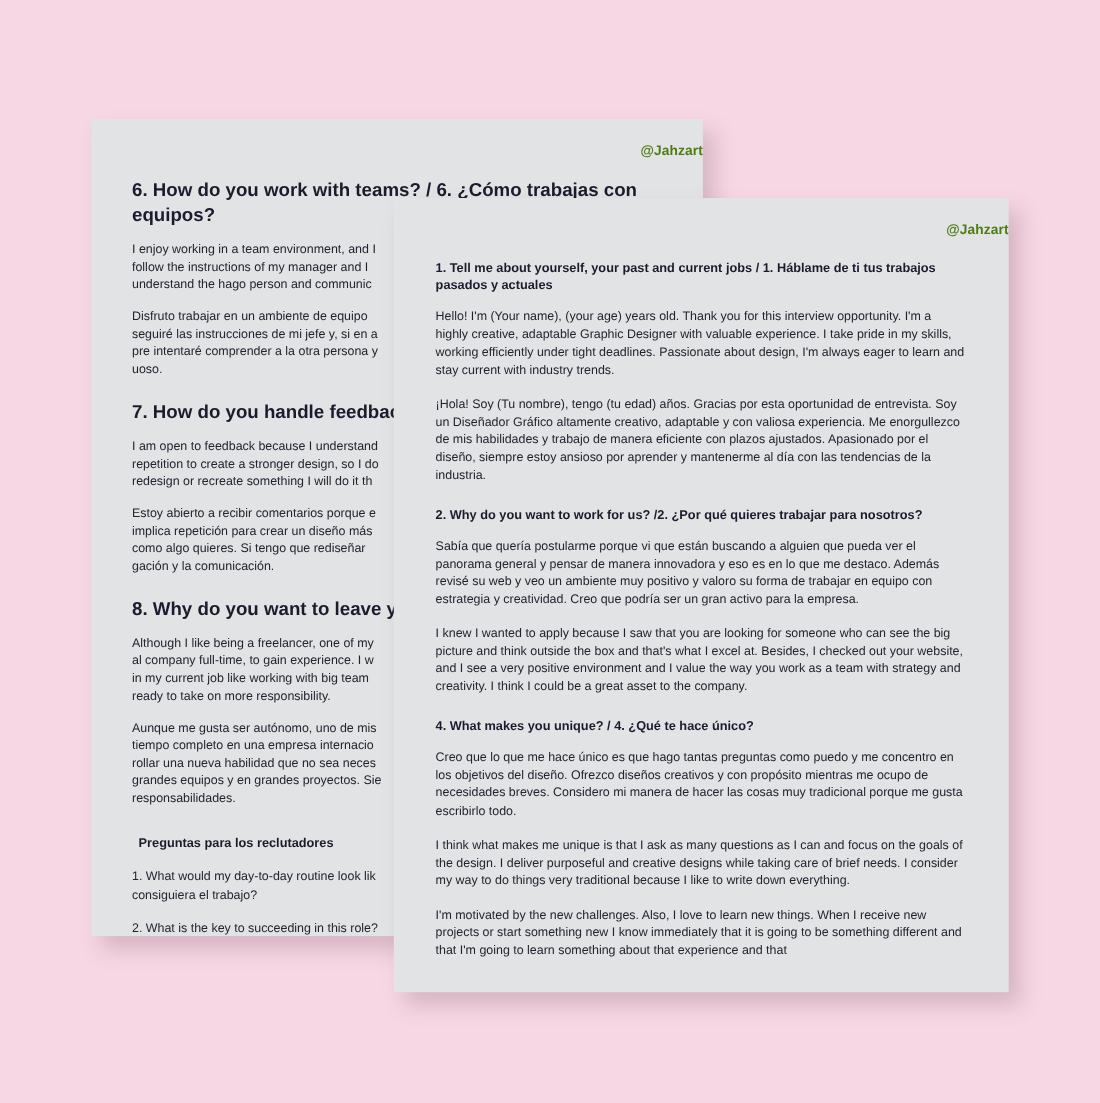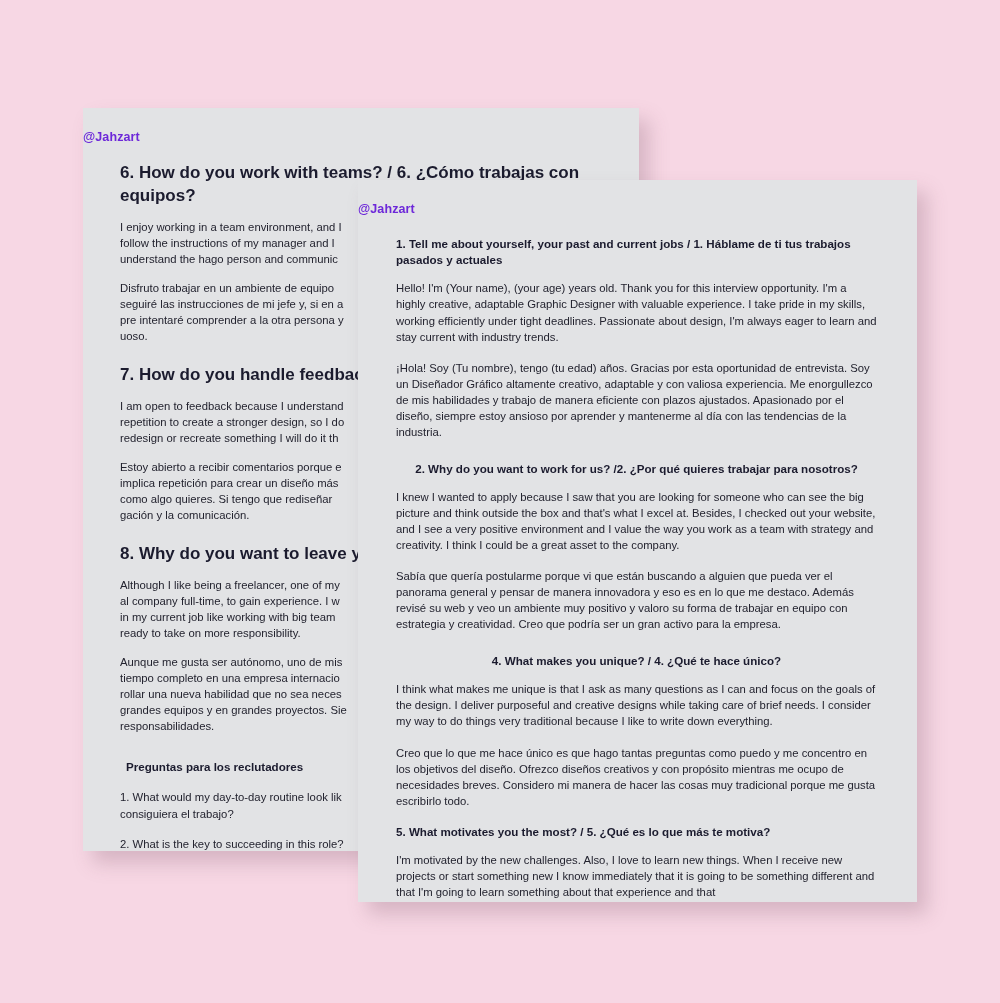--- a/index.html
+++ b/index.html
@@ -30,24 +30,24 @@
     width: 556px;
     height: 743px;
   }
   .sheet-front {
     left: 358px;
     top: 180px;
     width: 559px;
     height: 722px;
   }
   .handle {
-    text-align: left;
+    text-align: right;
     font-weight: bold;
     font-size: 12.5px;
-    color: #6d28d9;
+    color: #4d7c0f;
     letter-spacing: 0.1px;
   }
   .sheet-back .handle { padding: 22px 0 18px 0; }
   .sheet-front .handle { padding: 22px 0 20px 0; }
 
   .body-col {
     padding: 0 36px 0 37px;
   }
   .sheet-front .body-col { padding: 0 40px 0 38px; }
 
@@ -68,21 +68,21 @@
     margin: 0 0 15px 0;
   }
   p.tight { margin-bottom: 13px; }
   .q-head {
     font-size: 11.6px;
     font-weight: bold;
     color: #1b1b2e;
     margin: 0 0 12px 0;
     line-height: 1.4;
   }
-  .q-head.spaced { margin-top: 21px; text-align: center; }
+  .q-head.spaced { margin-top: 21px; }
   .list-line {
     font-size: 11.3px;
     line-height: 1.45;
     color: #23232f;
     margin: 0 0 14px 0;
   }
   .recruiter-title {
     font-size: 11.6px;
     font-weight: bold;
     color: #1b1b2e;
@@ -159,27 +159,26 @@
 
   <div class="sheet sheet-front" style="background: rgb(226, 227, 229);">
     <div class="handle">@Jahzart</div>
     <div class="body-col">
 
       <div class="q-head">1. Tell me about yourself, your past and current jobs / 1. Háblame de ti tus trabajos pasados y actuales</div>
       <p>Hello! I'm (Your name), (your age) years old. Thank you for this interview opportunity. I'm a highly creative, adaptable Graphic Designer with valuable experience. I take pride in my skills, working efficiently under tight deadlines. Passionate about design, I'm always eager to learn and stay current with industry trends.</p>
       <p>¡Hola! Soy (Tu nombre), tengo (tu edad) años. Gracias por esta oportunidad de entrevista. Soy un Diseñador Gráfico altamente creativo, adaptable y con valiosa experiencia. Me enorgullezco de mis habilidades y trabajo de manera eficiente con plazos ajustados. Apasionado por el diseño, siempre estoy ansioso por aprender y mantenerme al día con las tendencias de la industria.</p>
 
       <div class="q-head spaced">2. Why do you want to work for us? /2. ¿Por qué quieres trabajar para nosotros?</div>
+      <p>Sabía que quería postularme porque vi que están buscando a alguien que pueda ver el panorama general y pensar de manera innovadora y eso es en lo que me destaco. Además revisé su web y veo un ambiente muy positivo y valoro su forma de trabajar en equipo con estrategia y creatividad. Creo que podría ser un gran activo para la empresa.</p>
       <p>I knew I wanted to apply because I saw that you are looking for someone who can see the big picture and think outside the box and that's what I excel at. Besides, I checked out your website, and I see a very positive environment and I value the way you work as a team with strategy and creativity. I think I could be a great asset to the company.</p>
-      <p>Sabía que quería postularme porque vi que están buscando a alguien que pueda ver el panorama general y pensar de manera innovadora y eso es en lo que me destaco. Además revisé su web y veo un ambiente muy positivo y valoro su forma de trabajar en equipo con estrategia y creatividad. Creo que podría ser un gran activo para la empresa.</p>
 
 
       <div class="q-head spaced">4. What makes you unique? / 4. ¿Qué te hace único?</div>
+      <p>Creo que lo que me hace único es que hago tantas preguntas como puedo y me concentro en los objetivos del diseño. Ofrezco diseños creativos y con propósito mientras me ocupo de necesidades breves. Considero mi manera de hacer las cosas muy tradicional porque me gusta escribirlo todo.</p>
       <p>I think what makes me unique is that I ask as many questions as I can and focus on the goals of the design. I deliver purposeful and creative designs while taking care of brief needs. I consider my way to do things very traditional because I like to write down everything.</p>
-      <p>Creo que lo que me hace único es que hago tantas preguntas como puedo y me concentro en los objetivos del diseño. Ofrezco diseños creativos y con propósito mientras me ocupo de necesidades breves. Considero mi manera de hacer las cosas muy tradicional porque me gusta escribirlo todo.</p>
 
-      <div class="q-head">5. What motivates you the most? / 5. ¿Qué es lo que más te motiva?</div>
       <p>I'm motivated by the new challenges. Also, I love to learn new things. When I receive new projects or start something new I know immediately that it is going to be something different and that I'm going to learn something about that experience and that</p>
 
     </div>
   </div>
 
 </div>
 
 </body></html>

